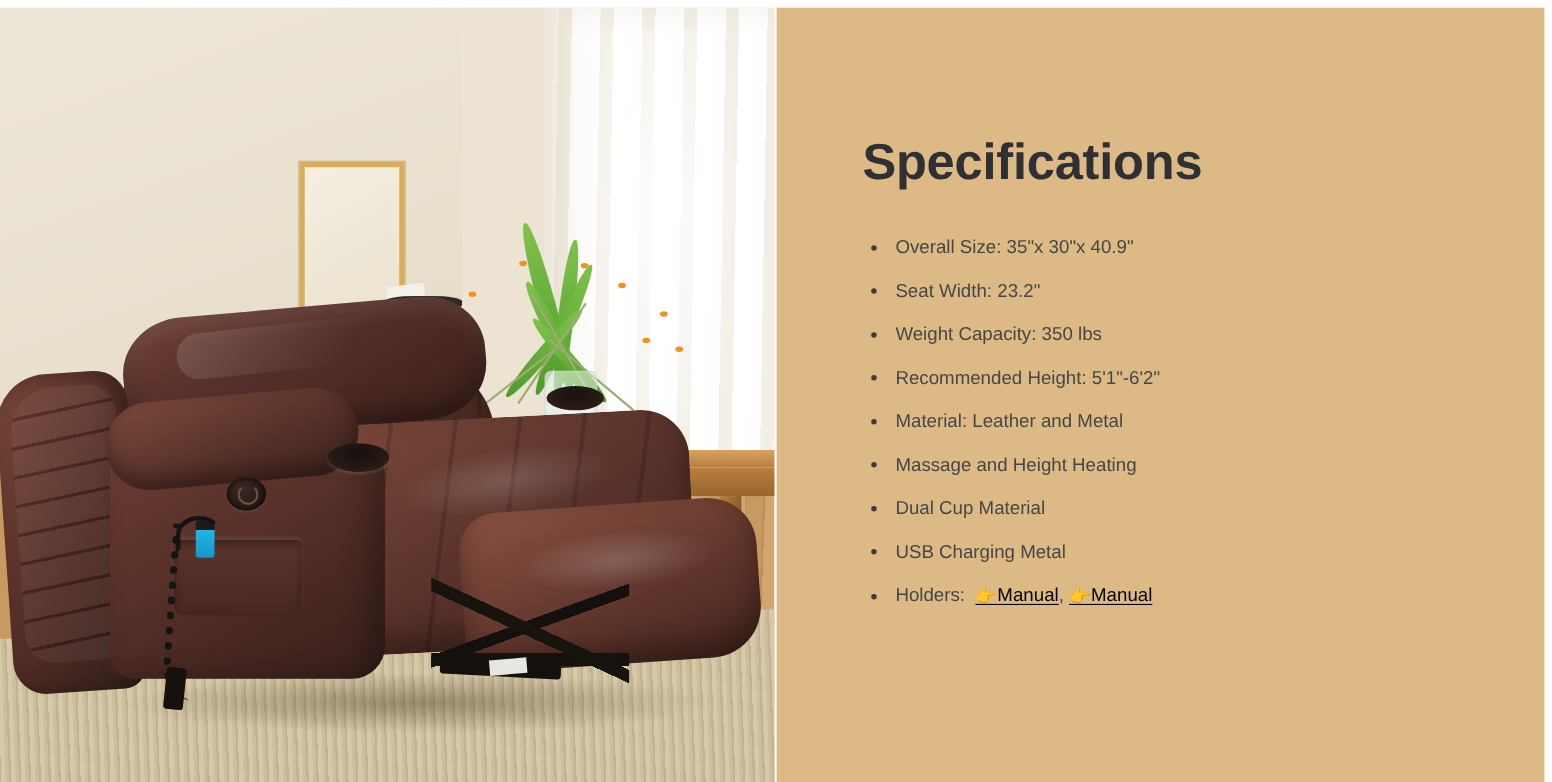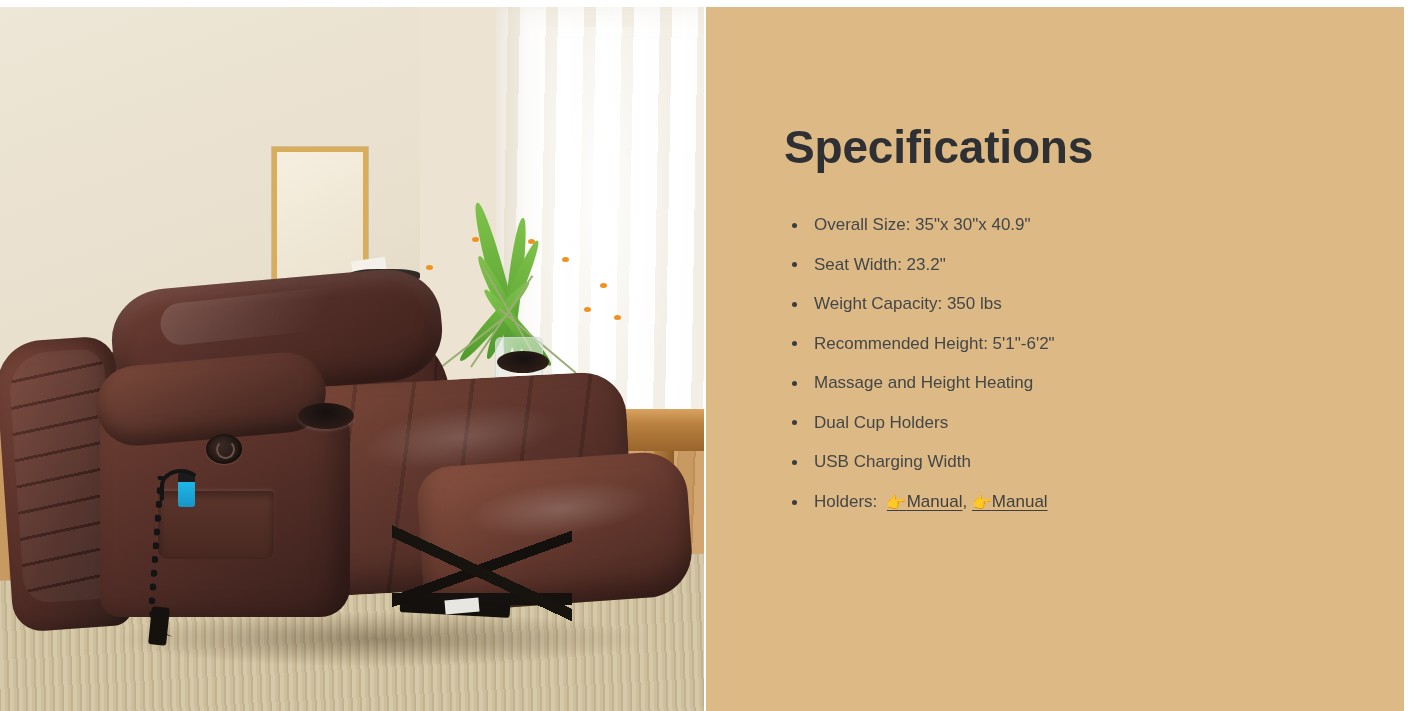--- a/index.html
+++ b/index.html
@@ -419,21 +419,21 @@
     position: absolute;
     left: 8px;
     top: 50%;
     width: 5px;
     height: 5px;
     margin-top: -2px;
     border-radius: 50%;
     background: #3a3c3e;
   }
   .spec-link {
-    color: #404040;
+    color: #000000;
     text-decoration: underline;
     text-underline-offset: 3px;
     cursor: pointer;
   }
   .hand-icon {
     font-size: 16px;
     vertical-align: -1px;
   }
 </style>
 </head>
@@ -532,29 +532,33 @@
       <li class="spec-item">
         <span class="bullet"></span>
         <span>Weight Capacity: 350 lbs</span>
       </li>
       <li class="spec-item">
         <span class="bullet"></span>
         <span>Recommended Height: 5'1"-6'2"</span>
       </li>
       <li class="spec-item">
         <span class="bullet"></span>
+        <span>Material: Leather and Metal</span>
+      </li>
+      <li class="spec-item">
+        <span class="bullet"></span>
         <span>Massage and Height Heating</span>
       </li>
       <li class="spec-item">
         <span class="bullet"></span>
-        <span>Dual Cup Holders</span>
-      </li>
-      <li class="spec-item">
-        <span class="bullet"></span>
-        <span>USB Charging Width</span>
+        <span>Dual Cup Material</span>
+      </li>
+      <li class="spec-item">
+        <span class="bullet"></span>
+        <span>USB Charging Metal</span>
       </li>
       <li class="spec-item">
         <span class="bullet"></span>
         <span>Holders:</span>
         <span>&nbsp;</span><a class="spec-link"><span class="hand-icon">👉</span><span>Manual</span></a><span>,</span> <a class="spec-link"><span class="hand-icon">👉</span><span>Manual</span></a>
       </li>
     </ul>
 
   </div>
 </div>

